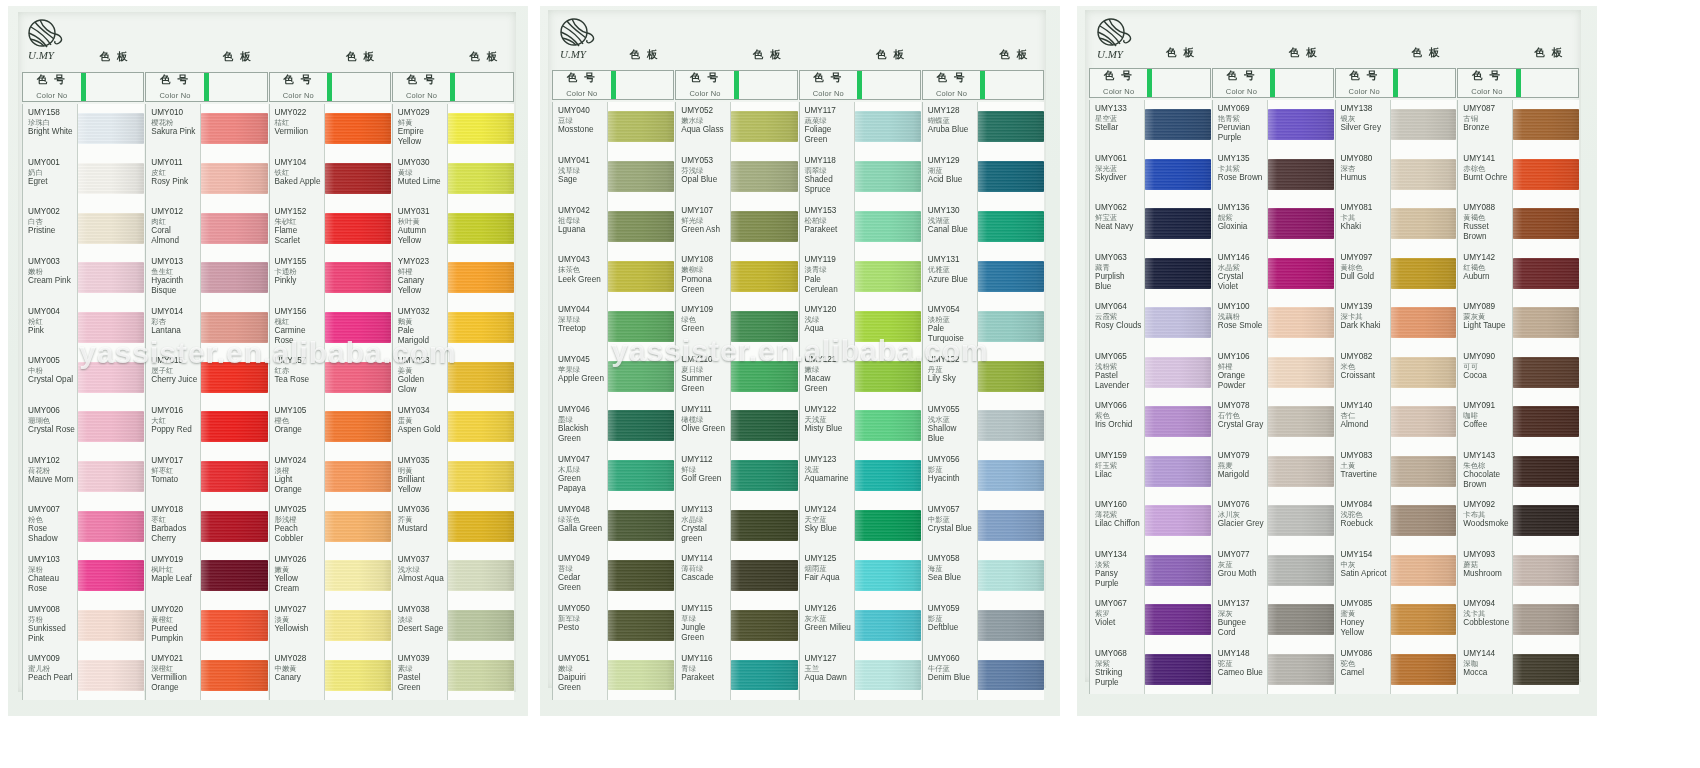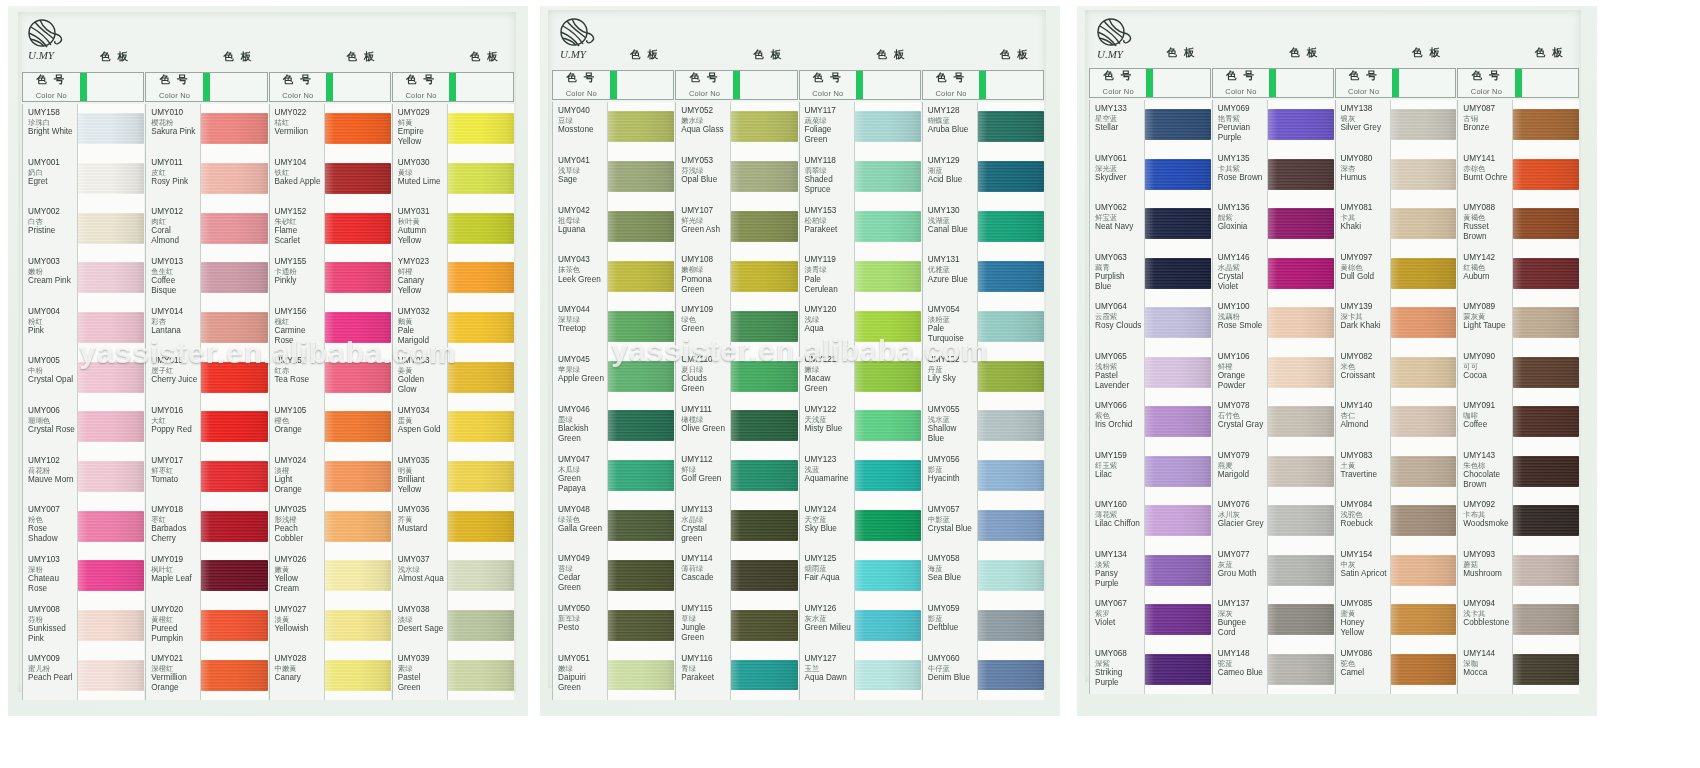--- a/index.html
+++ b/index.html
@@ -88,21 +88,21 @@
     background: #f3f7f3;
     margin-bottom: 2px;
   }
   .head-cell {
     flex: 1 1 0;
     display: flex; flex-direction: column;
     align-items: center; justify-content: center;
     min-width: 0;
     line-height: 1.05;
   }
-  .head-cell + .head-cell { border-left: 7px solid #22c55e; gap: 47px; }
+  .head-cell + .head-cell { border-left: 5px solid #22c55e; gap: 47px; }
   .head-cn {
     font-size: 10.5px; font-weight: 700; color: #2f3b34; letter-spacing: 2px;
   }
   .head-en {
     font-size: 7.5px; color: #5d6a62; letter-spacing: .2px; margin-top: 7px;
   }
 
   
   .pair-body {
     flex: 1 1 auto;
@@ -359,21 +359,21 @@
                 <div class="lc-en">Rosy Pink</div>
               </div>
               <div class="label-cell">
                 <div class="lc-code">UMY012</div>
                 <div class="lc-cn">肉红</div>
                 <div class="lc-en">Coral Almond</div>
               </div>
               <div class="label-cell">
                 <div class="lc-code">UMY013</div>
                 <div class="lc-cn">鱼生红</div>
-                <div class="lc-en">Coffee Bisque</div>
+                <div class="lc-en">Hyacinth Bisque</div>
               </div>
               <div class="label-cell">
                 <div class="lc-code">UMY014</div>
                 <div class="lc-cn">彩杏</div>
                 <div class="lc-en">Lantana</div>
               </div>
               <div class="label-cell">
                 <div class="lc-code">UMY015</div>
                 <div class="lc-cn">屋子红</div>
                 <div class="lc-en">Cherry Juice</div>
@@ -851,21 +851,21 @@
                 <div class="lc-en">Pomona Green</div>
               </div>
               <div class="label-cell">
                 <div class="lc-code">UMY109</div>
                 <div class="lc-cn">绿色</div>
                 <div class="lc-en">Green</div>
               </div>
               <div class="label-cell">
                 <div class="lc-code">UMY110</div>
                 <div class="lc-cn">夏日绿</div>
-                <div class="lc-en">Clouds Green</div>
+                <div class="lc-en">Summer Green</div>
               </div>
               <div class="label-cell">
                 <div class="lc-code">UMY111</div>
                 <div class="lc-cn">橄榄绿</div>
                 <div class="lc-en">Olive Green</div>
               </div>
               <div class="label-cell">
                 <div class="lc-code">UMY112</div>
                 <div class="lc-cn">鲜绿</div>
                 <div class="lc-en">Golf Green</div>

